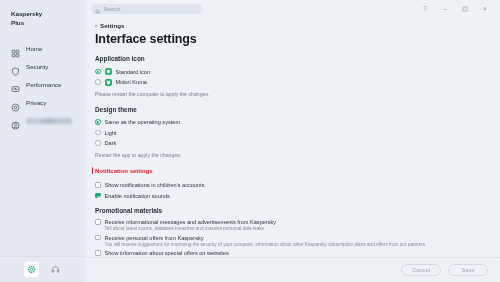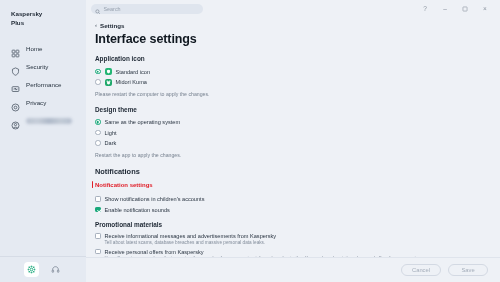--- a/index.html
+++ b/index.html
@@ -367,21 +367,20 @@
         <span class="radio"></span>
         <span class="opt-label">Light</span>
       </div>
       <div class="opt-row">
         <span class="radio"></span>
         <span class="opt-label">Dark</span>
       </div>
 
       <div class="hint">Restart the app to apply the changes.</div>
 
-      <div class="section-title big">Notifications</div>
 
       <div class="notif-link-wrap">
 
         <span class="notif-bar"></span>
         <span class="notif-link">Notification settings</span>
       </div>
 
       <div class="opt-row">
         <span class="checkbox"></span>
         <span class="opt-label">Show notifications in children's accounts</span>

